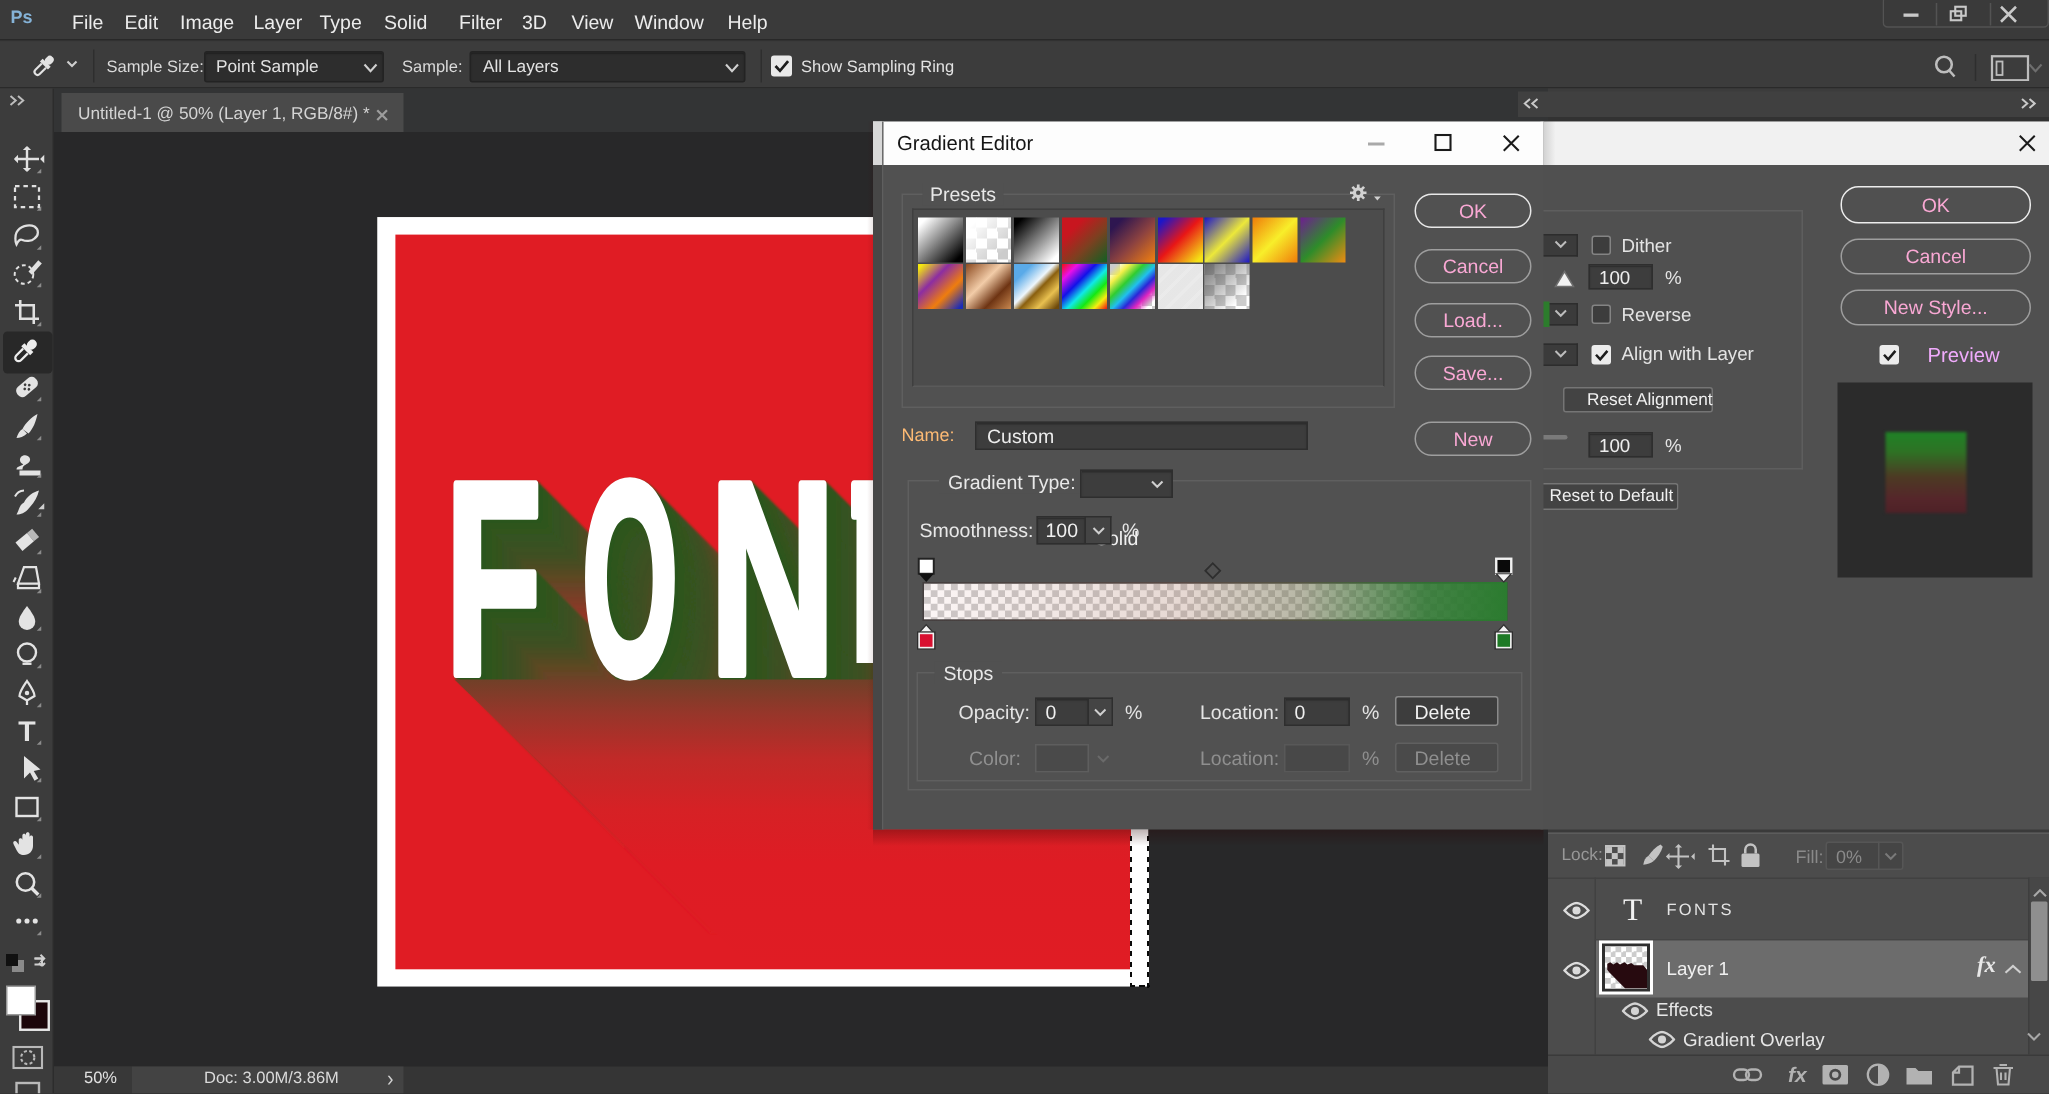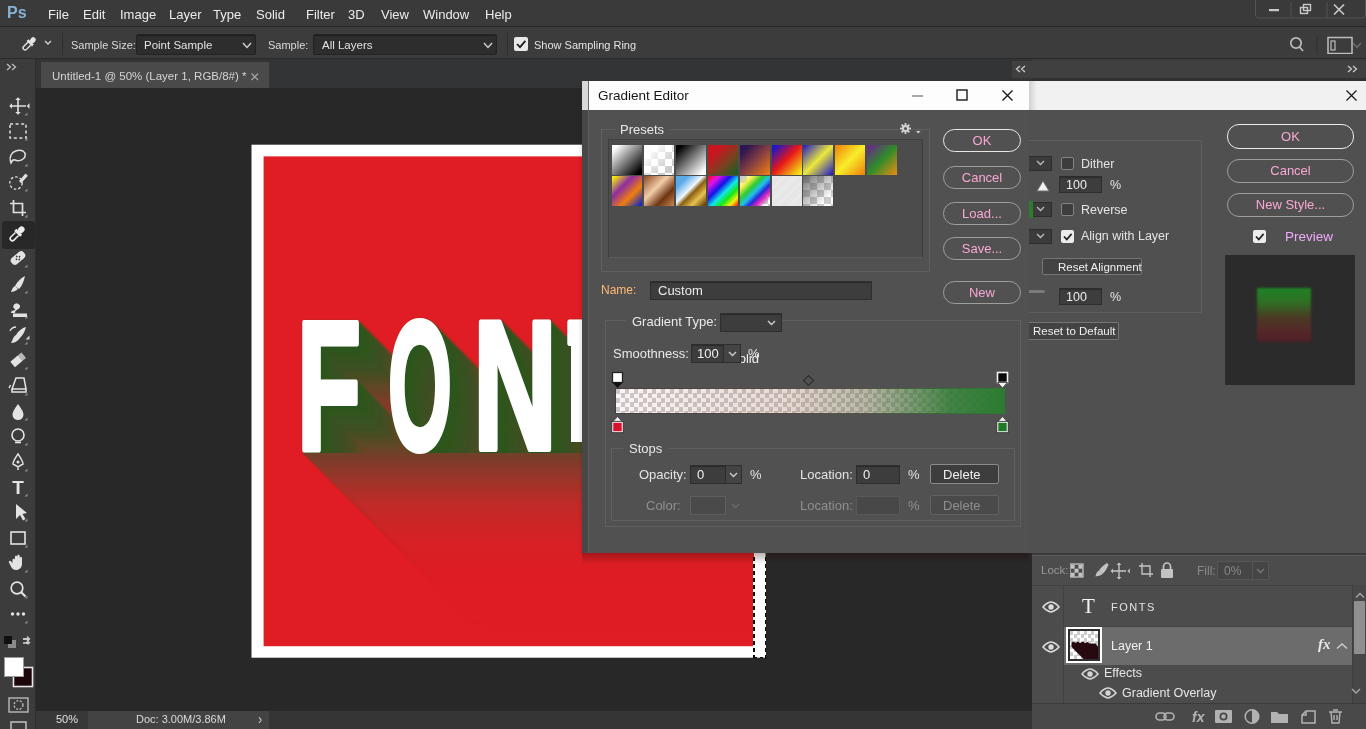--- a/index.html
+++ b/index.html
@@ -225,21 +225,21 @@
 <line x1="717" y1="569.5" x2="730.5" y2="569.5" stroke="#0a0a0a" stroke-dasharray="3.5 3"></line>
 </g>
 </svg>
 <div class="ab" style="left:36px;top:711px;width:996px;height:18px;background:#353535;"></div>
 <div class="ab" style="left:36px;top:711px;width:52px;height:18px;background:#383838;"></div>
 <div class="txt" style="left:56px;top:713px;font-size:11px;color:#e0e0e0;">50%</div>
 <div class="ab" style="left:88px;top:711px;width:181px;height:18px;background:#434343;"></div>
 <div class="txt" style="left:136px;top:713px;font-size:11px;color:#dadada;">Doc: 3.00M/3.86M</div>
 <div class="txt" style="left:258px;top:711px;font-size:13px;color:#cfcfcf;transform:scaleY(1.15)">›</div>
 <div class="ab" style="left:0;top:0;width:1366px;height:27px;background:#3a3a3a;border-bottom:1px solid #282828;"></div>
-<div class="txt" style="left:7px;top:4px;font-size:16px;font-weight:bold;color:#85b3d8;letter-spacing:0px;">Ps</div>
+<div class="txt" style="left:7px;top:4px;font-size:12px;font-weight:bold;color:#85b3d8;letter-spacing:0px;">Ps</div>
 <div class="txt" style="left:48px;top:7px;font-size:13px;color:#ececec;">File</div>
 <div class="txt" style="left:83px;top:7px;font-size:13px;color:#ececec;">Edit</div>
 <div class="txt" style="left:120px;top:7px;font-size:13px;color:#ececec;">Image</div>
 <div class="txt" style="left:169px;top:7px;font-size:13px;color:#ececec;">Layer</div>
 <div class="txt" style="left:213px;top:7px;font-size:13px;color:#ececec;">Type</div>
 <div class="txt" style="left:256px;top:7px;font-size:13px;color:#ececec;">Solid</div>
 <div class="txt" style="left:306px;top:7px;font-size:13px;color:#ececec;">Filter</div>
 <div class="txt" style="left:348px;top:7px;font-size:13px;color:#ececec;">3D</div>
 <div class="txt" style="left:381px;top:7px;font-size:13px;color:#ececec;">View</div>
 <div class="txt" style="left:423px;top:7px;font-size:13px;color:#ececec;">Window</div>

